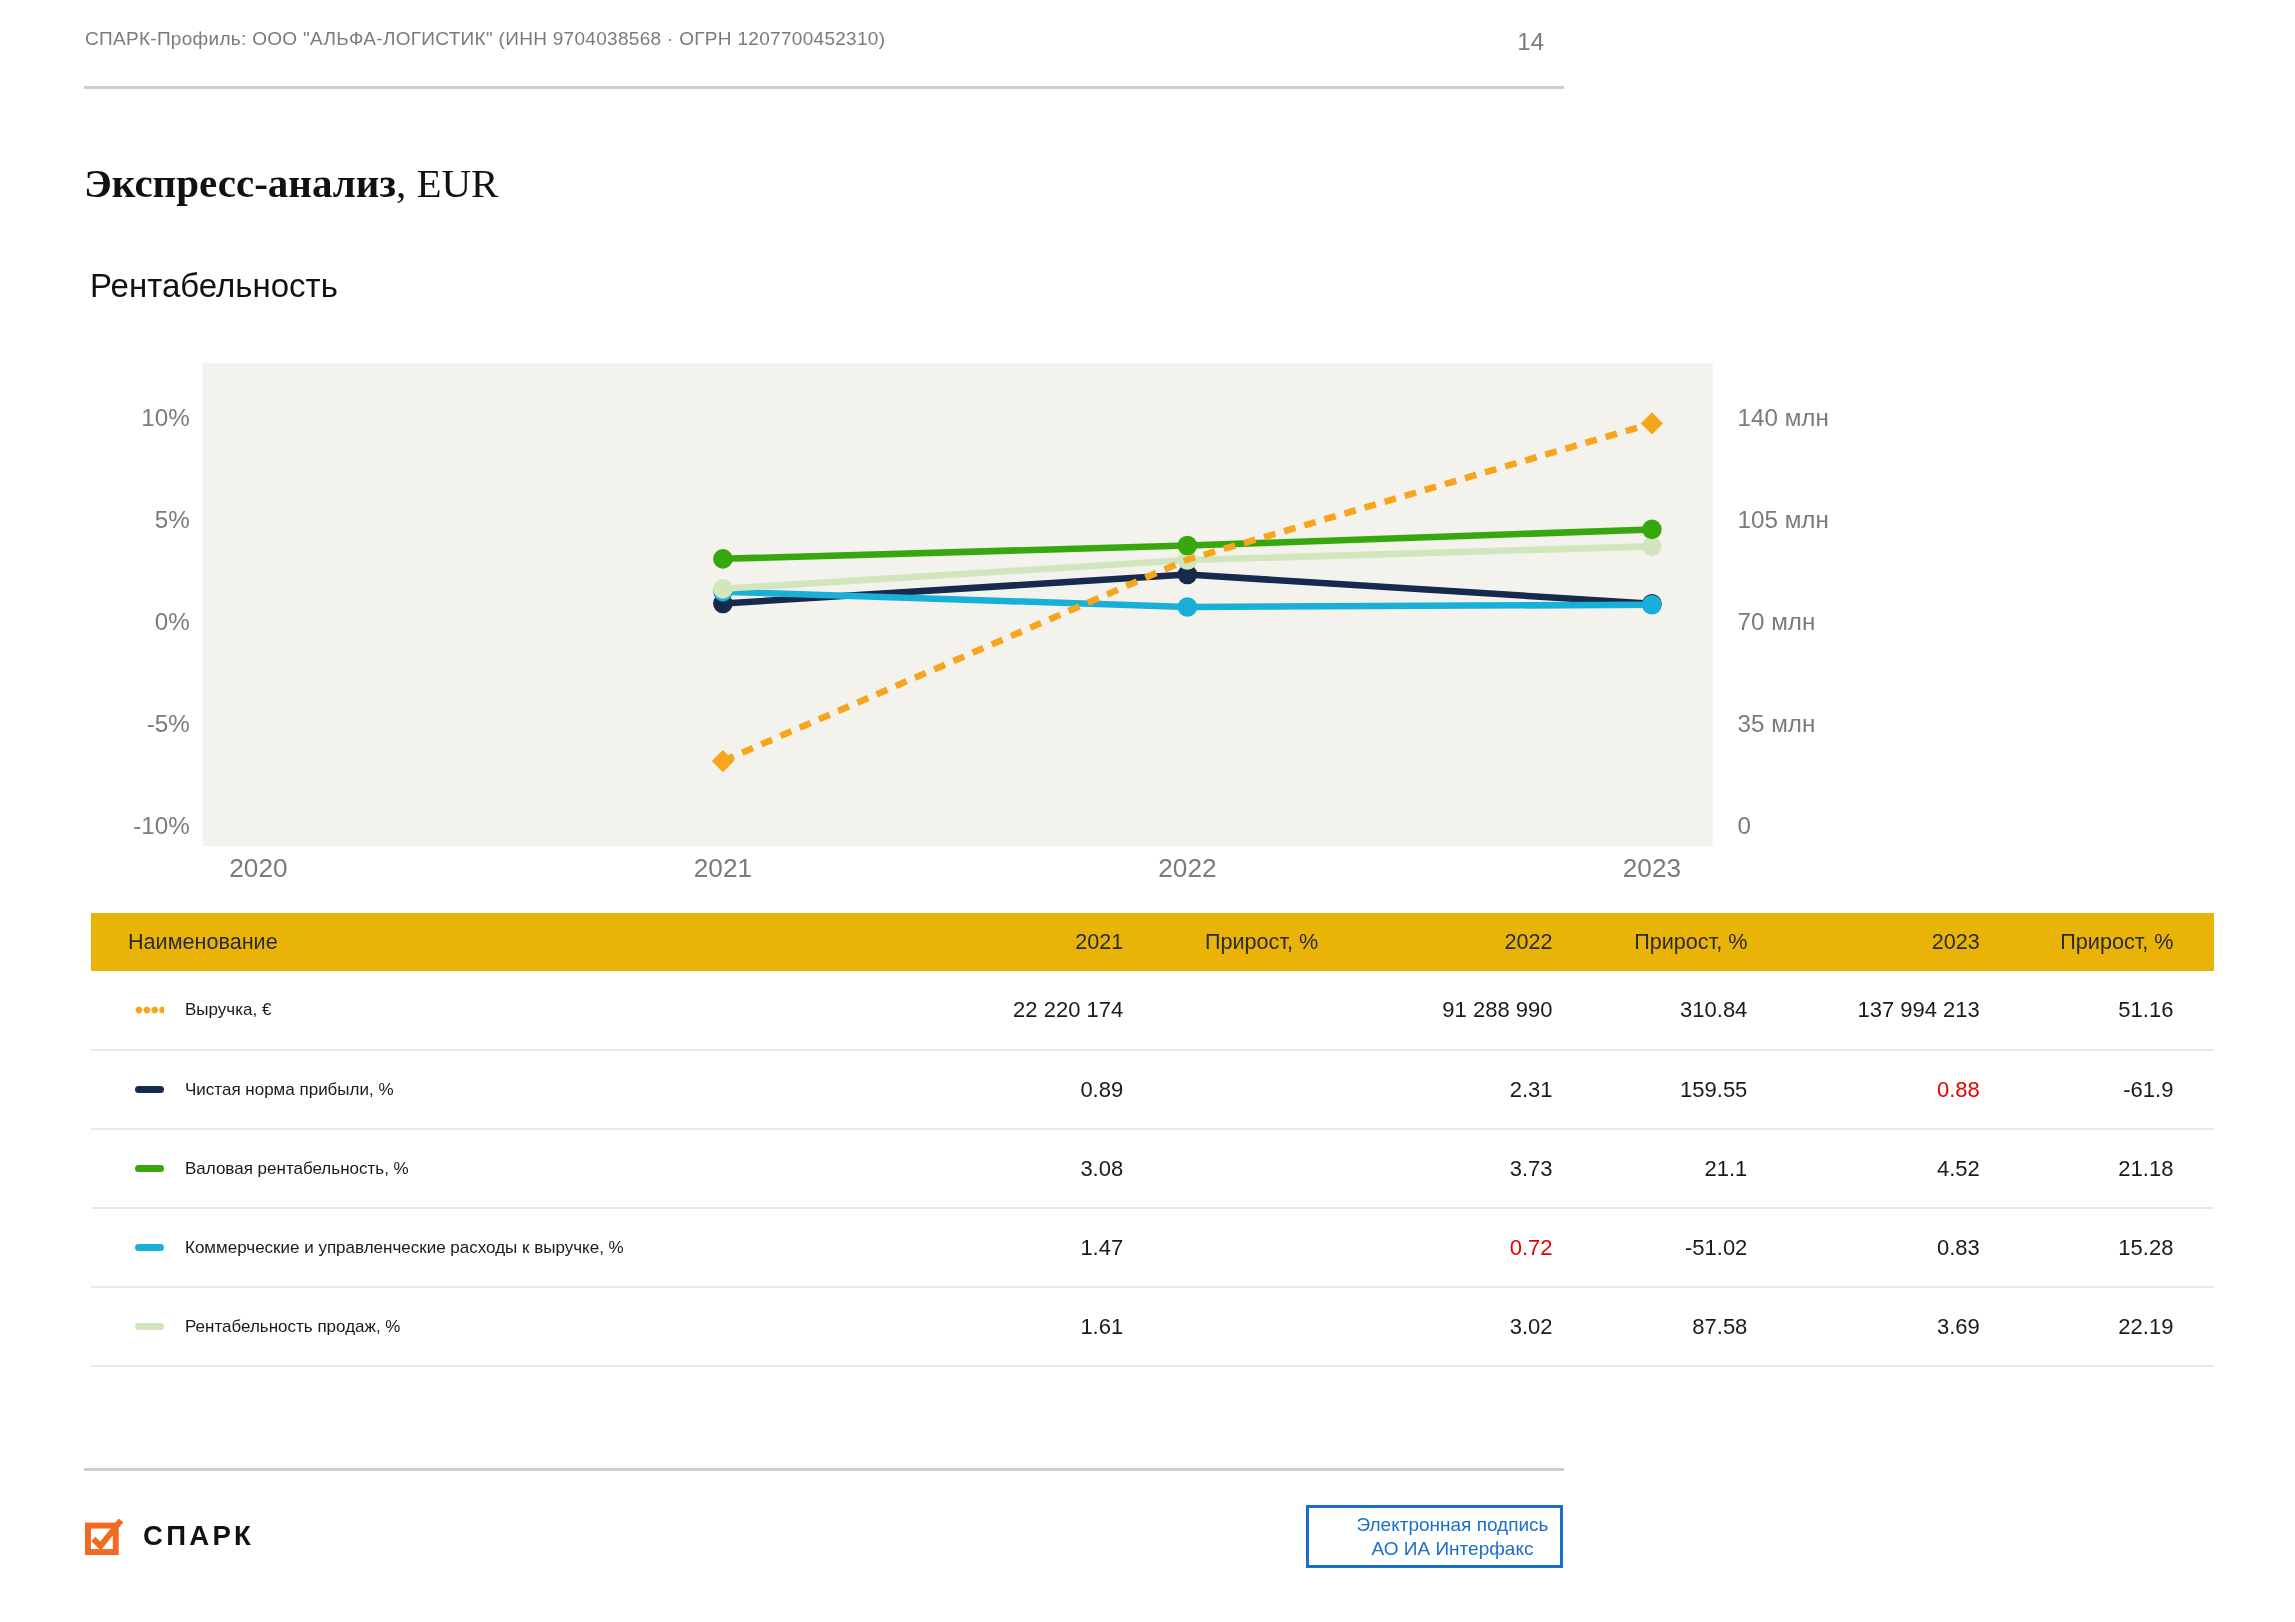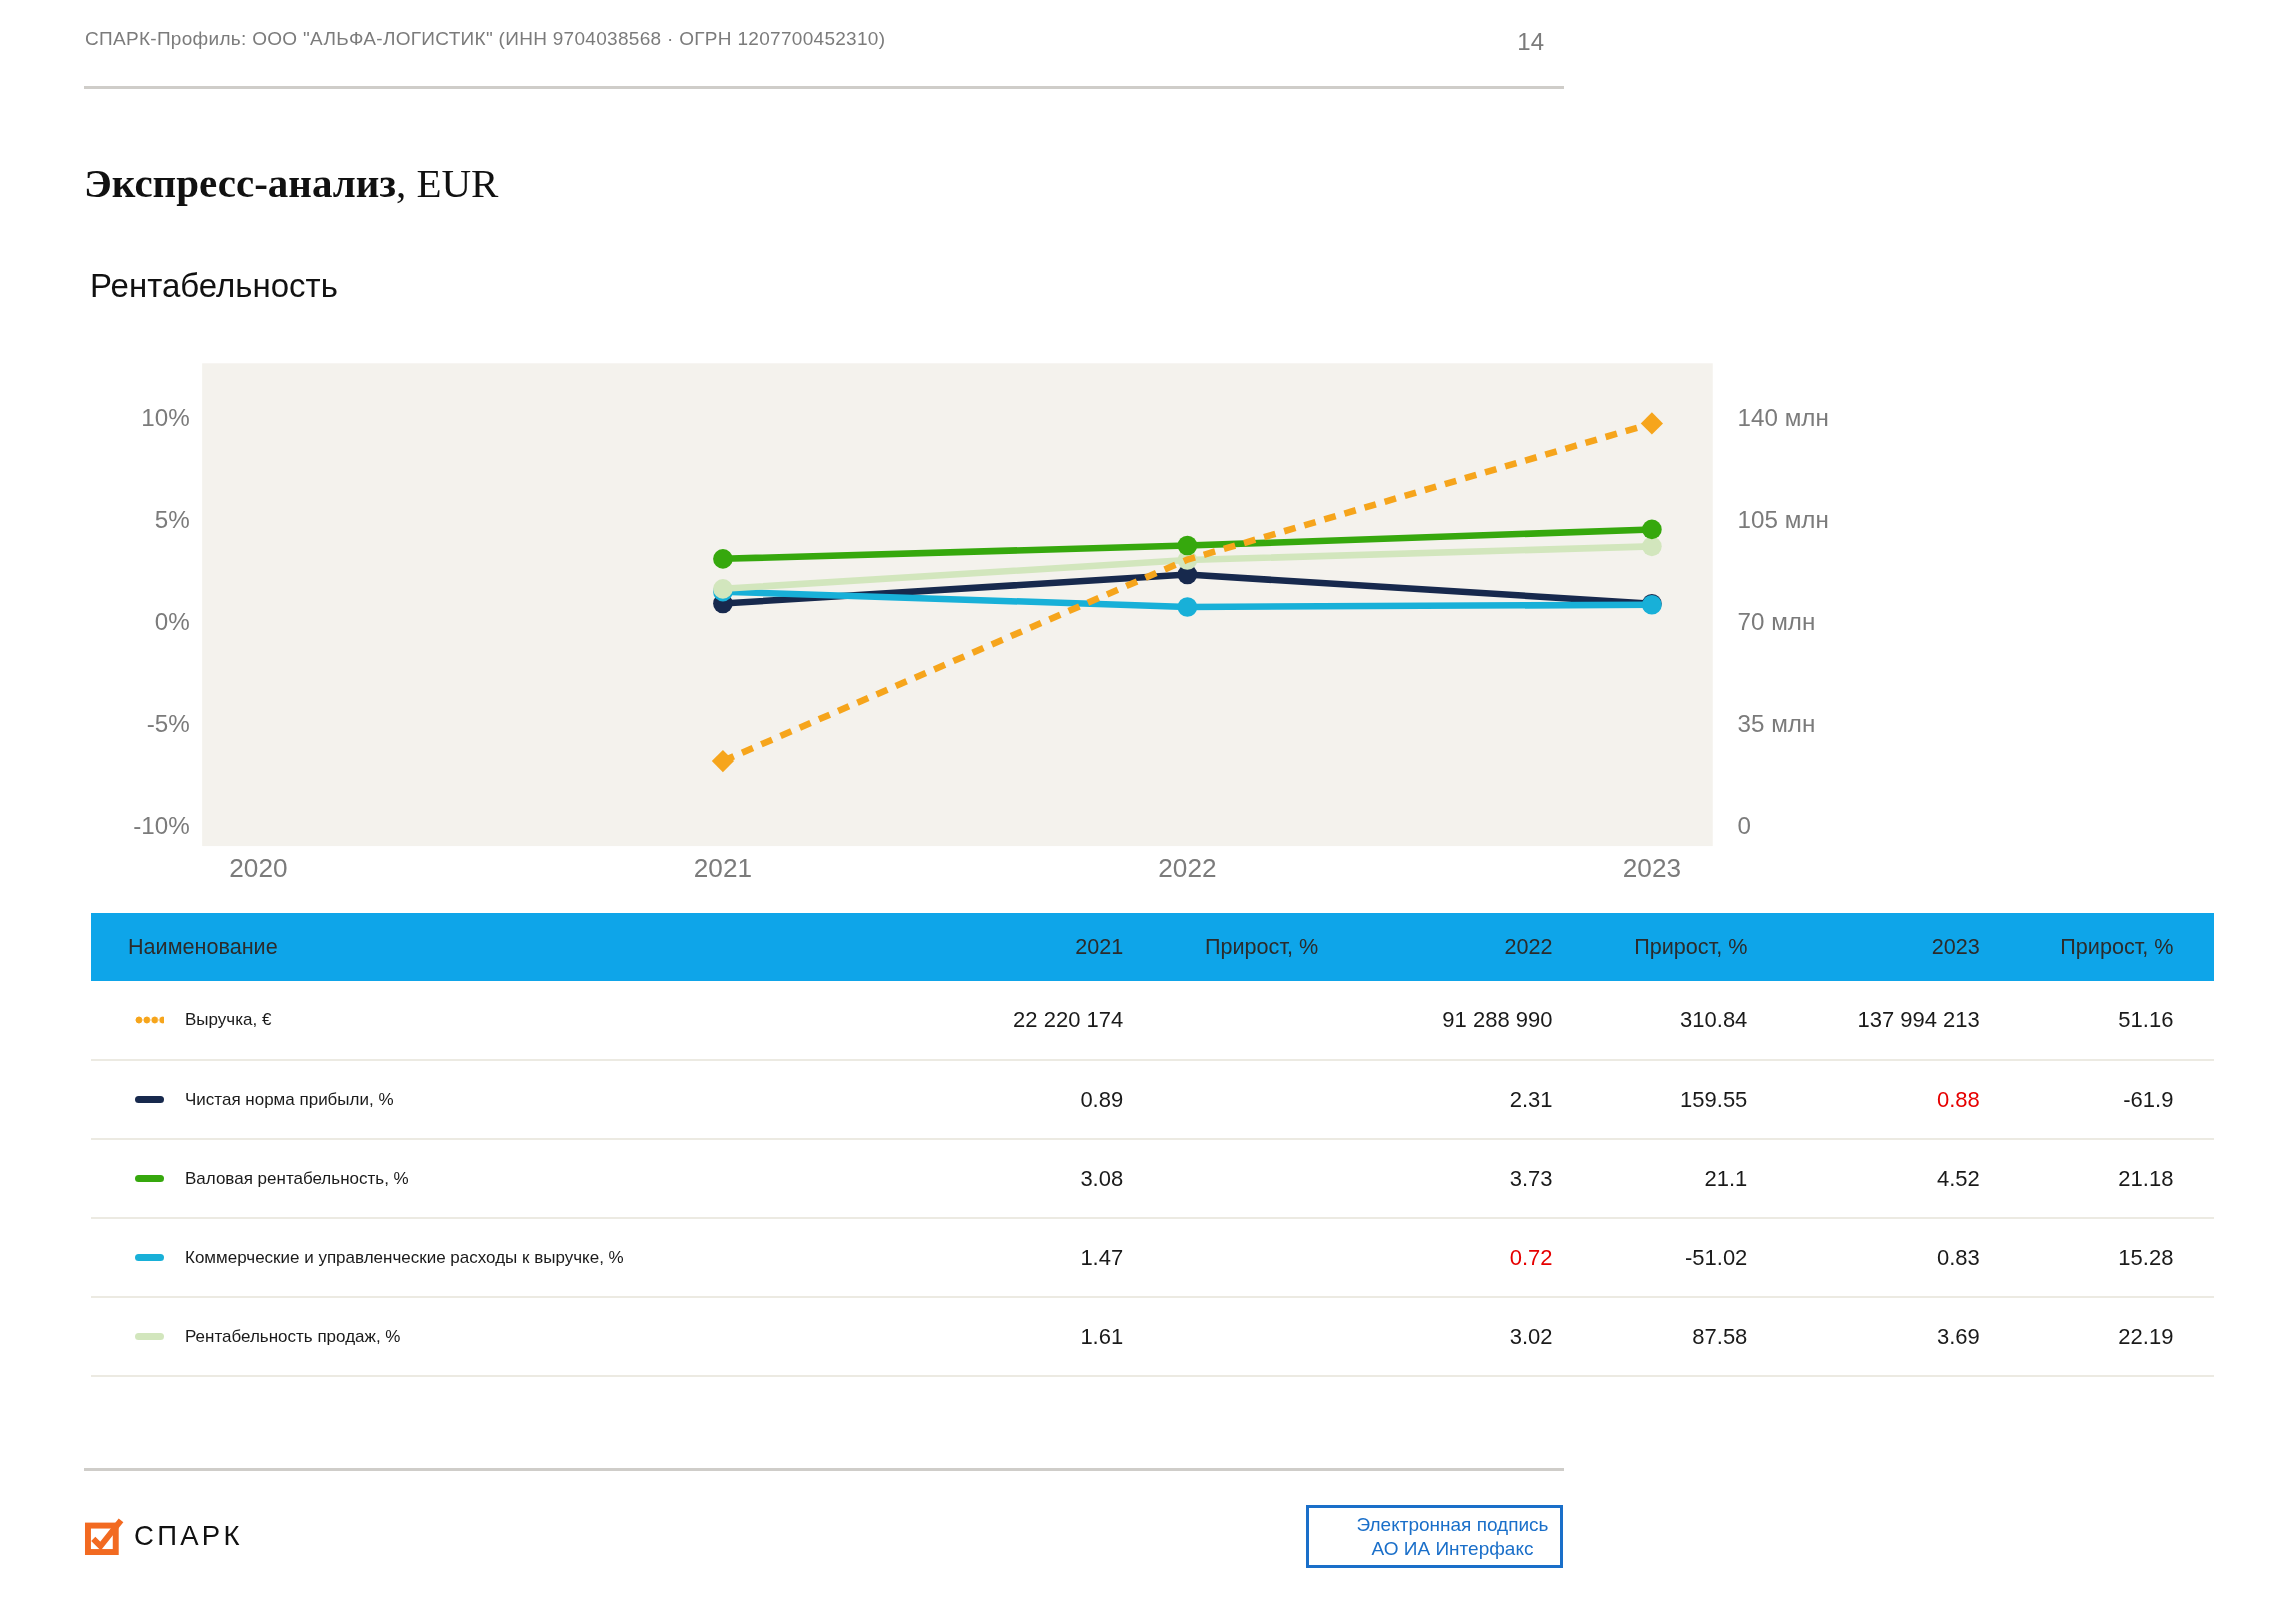--- a/index.html
+++ b/index.html
@@ -14,35 +14,35 @@
   .rule.top{top:86px;}
   .rule.bottom{top:1468px;}
   
   .h1{position:absolute;left:84px;top:161px;font-size:41px;line-height:1.1;color:#111;font-family:Liberation Serif, serif;}
   .h1 .bold{font-weight:bold;}
   .h2{position:absolute;left:90px;top:267px;font-size:33px;font-weight:normal;color:#111;}
   
   .chart-wrap{position:absolute;left:0;top:363px;width:1894px;height:537px;}
   
   .tbl{position:absolute;left:91px;top:913px;width:2123px;border-collapse:collapse;table-layout:fixed;}
-  .tbl thead tr{background:#0ea5e9;height:68px;}
+  .tbl thead tr{background:#eab308;height:58px;}
   .tbl th{font-weight:normal;font-size:21.6px;color:#2b2b2b;text-align:right;padding:0;}
   .tbl th.name{text-align:left;padding-left:37px;}
   .tbl tbody tr{height:79px;border-bottom:2px solid #eceae2;}
   .tbl td{font-size:22px;color:#1a1a1a;text-align:right;padding:0;white-space:nowrap;}
   .tbl td.name{text-align:left;}
   .tbl td.name .name-inner{display:flex;align-items:center;padding-left:44px;}
   .tbl td.red{color:#e60000;}
   .swatch{flex:0 0 auto;width:29px;height:7.9px;border-radius:3.9px;margin-right:21px;}
   .swatch.dotted{background-color:transparent !important;border-radius:0;height:7.9px;
     background-size:7.9px 7.9px;background-repeat:repeat-x;background-position:left center;}
   .row-label{font-size:17px;}
   
   .logo{position:absolute;left:84px;top:1515px;display:flex;align-items:center;}
-  .logo-text{font-size:27.5px;font-weight:normal;letter-spacing:3.3px;color:#111;margin-left:9px;}
+  .logo-text{font-size:27.5px;font-weight:bold;letter-spacing:3.3px;color:#111;margin-left:18px;}
   .sig-box{
     position:absolute;left:1306px;top:1505px;width:257px;height:63px;box-sizing:border-box;
     border:3.9px solid #1a6fc9;color:#1a6fc9;display:flex;flex-direction:column;
     align-items:center;justify-content:center;font-size:19px;line-height:24px;text-align:center;padding-left:36px;
   }
 </style>
 </head>
 <body>
 
 <div class="page">

